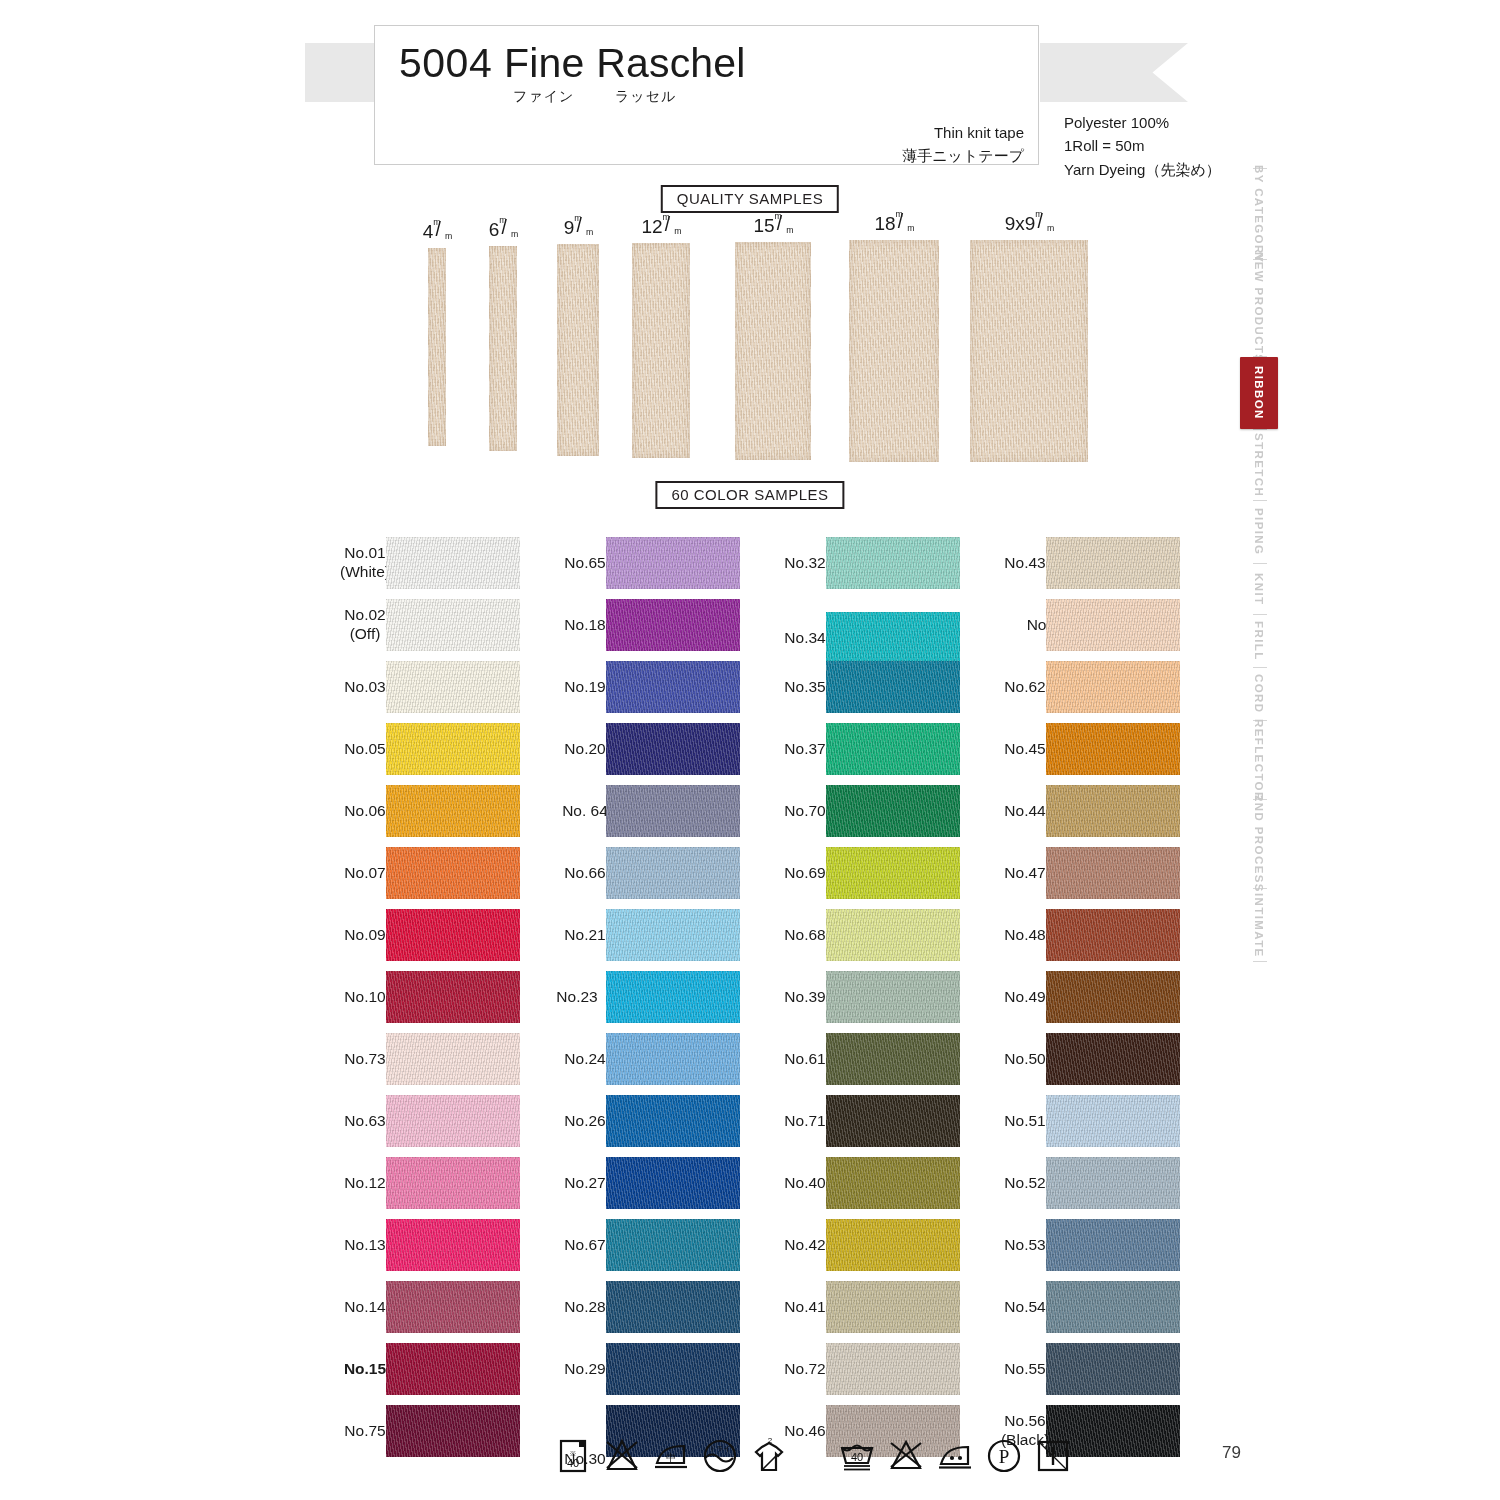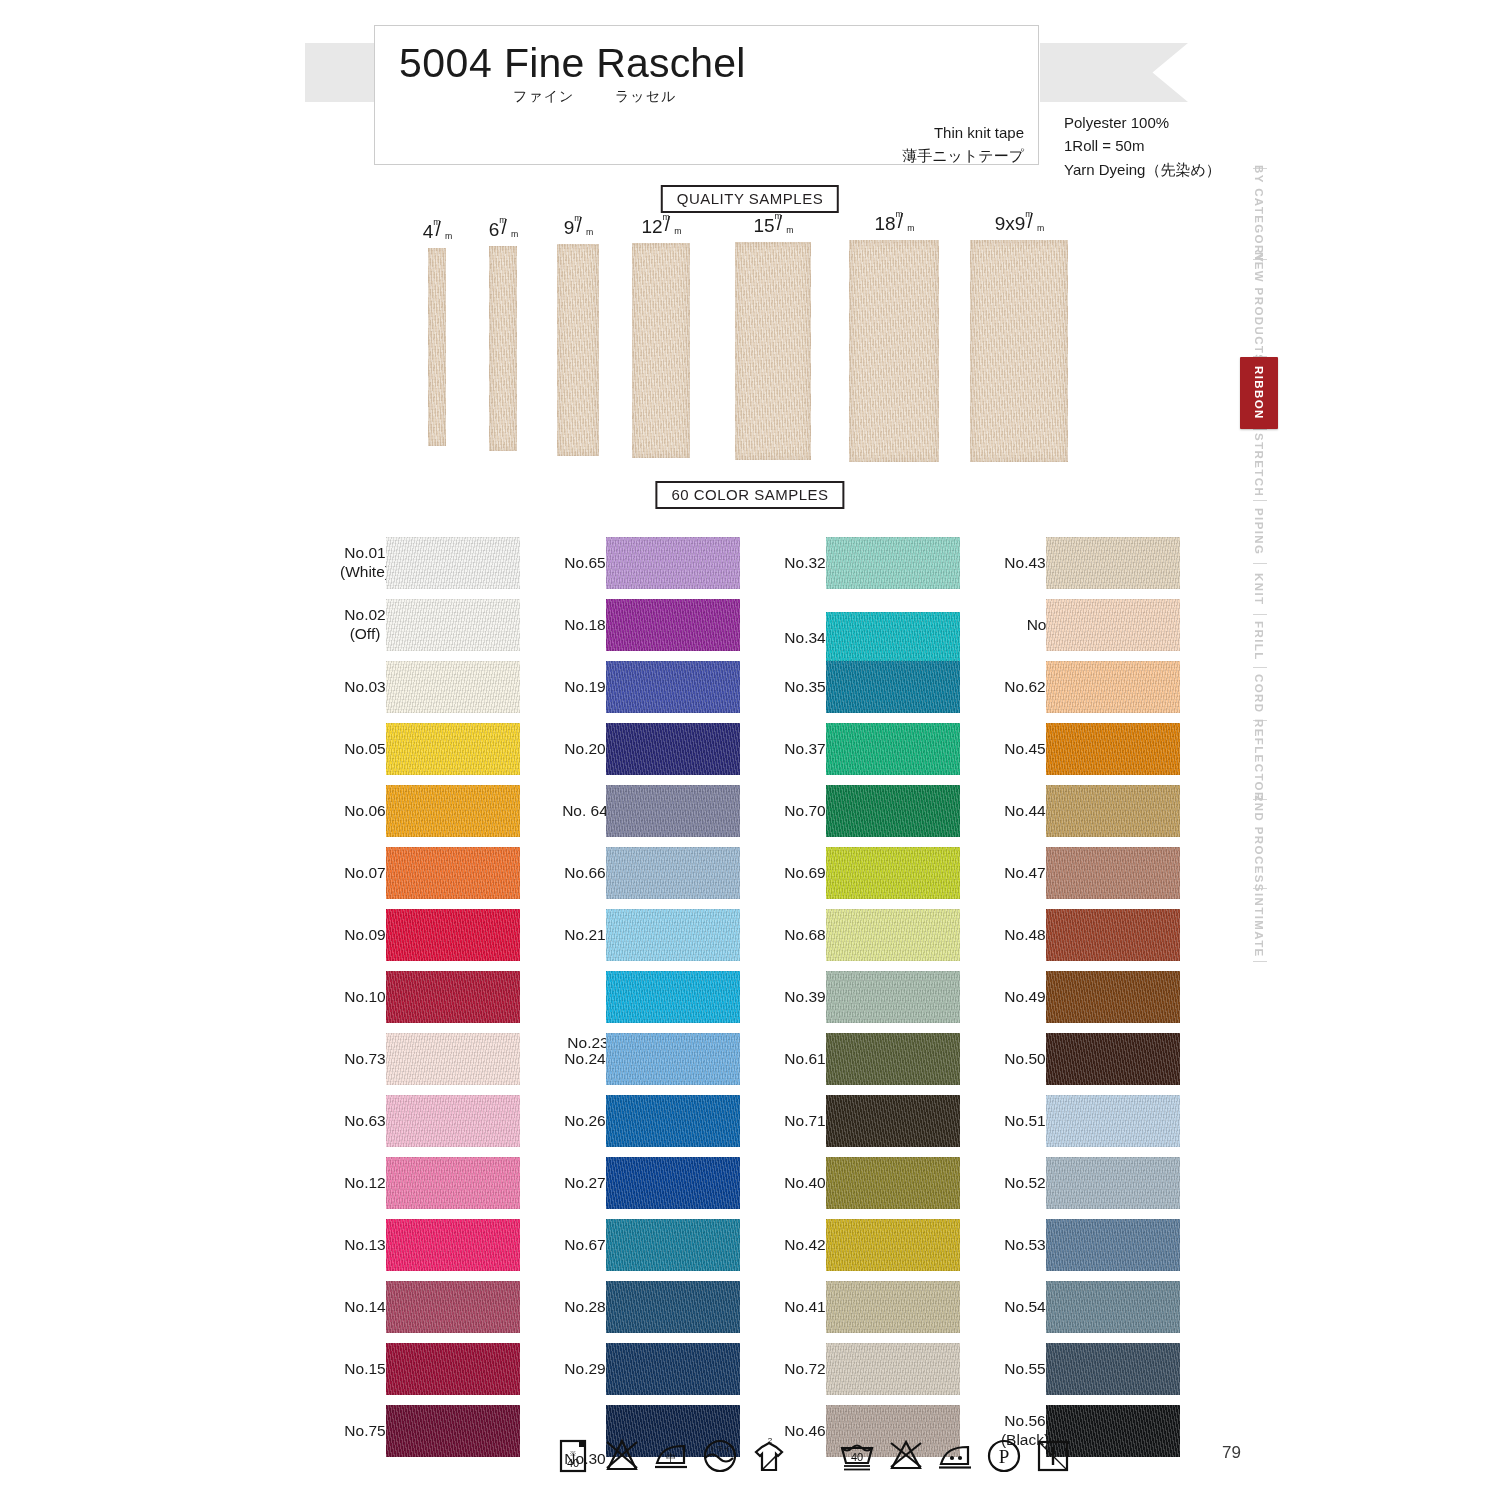--- a/index.html
+++ b/index.html
@@ -168,21 +168,21 @@
         <div class="tape" style="background-color: rgb(229, 211, 189);"></div>
       </div>
       <div class="qs-item" style="left: 735px; top: 242px; width: 76px; height: 218px;">
         <div class="qs-caption"><span>15</span><span class="mm"><span class="mm-top">m</span><span class="mm-slash">/</span><span class="mm-bot">m</span></span></div>
         <div class="tape" style="background-color: rgb(229, 211, 189);"></div>
       </div>
       <div class="qs-item" style="left: 849px; top: 240px; width: 90px; height: 222px;">
         <div class="qs-caption"><span>18</span><span class="mm"><span class="mm-top">m</span><span class="mm-slash">/</span><span class="mm-bot">m</span></span></div>
         <div class="tape" style="background-color: rgb(229, 211, 189);"></div>
       </div>
-      <div class="qs-item" style="left: 970px; top: 240px; width: 98px; height: 222px;">
+      <div class="qs-item" style="left: 970px; top: 240px; width: 118px; height: 222px;">
         <div class="qs-caption"><span>9x9</span><span class="mm"><span class="mm-top">m</span><span class="mm-slash">/</span><span class="mm-bot">m</span></span></div>
         <div class="tape" style="background-color: rgb(229, 211, 189);"></div>
       </div>
     </div>
 </div>
 
 <div id="color-section">
   <div class="section-label" id="colors-label">60 COLOR SAMPLES</div>
   <div id="color-columns">
       <div class="color-col" style="left: 322px; width: 198px; height: 930px;">
@@ -233,21 +233,21 @@
           <div class="swatch" style="left: 64px; width: 134px; background-color: rgb(239, 127, 176);"></div>
         </div>
         <div class="color-row" style="top: 682px;">
           <div class="lbl" style="width: 86px; right: 112px;">No.13</div>
           <div class="swatch" style="left: 64px; width: 134px; background-color: rgb(242, 36, 111);"></div>
         </div>
         <div class="color-row" style="top: 744px;">
           <div class="lbl" style="width: 86px; right: 112px;">No.14</div>
           <div class="swatch" style="left: 64px; width: 134px; background-color: rgb(169, 72, 100);"></div>
         </div>
-        <div class="color-row" style="top: 806px;">
+        <div class="color-row" style="top: 806px; font-weight: bold;">
           <div class="lbl" style="width: 86px; right: 112px;">No.15</div>
           <div class="swatch" style="left: 64px; width: 134px; background-color: rgb(155, 17, 57);"></div>
         </div>
         <div class="color-row" style="top: 868px;">
           <div class="lbl" style="width: 86px; right: 112px;">No.75</div>
           <div class="swatch" style="left: 64px; width: 134px; background-color: rgb(108, 17, 53);"></div>
         </div>
       </div>
       <div class="color-col" style="left: 542px; width: 198px; height: 930px;">
         <div class="color-row" style="top: 0px;">
@@ -272,21 +272,21 @@
         </div>
         <div class="color-row" style="top: 310px;">
           <div class="lbl" style="width: 86px; right: 112px;">No.66</div>
           <div class="swatch" style="left: 64px; width: 134px; background-color: rgb(159, 188, 212);"></div>
         </div>
         <div class="color-row" style="top: 372px;">
           <div class="lbl" style="width: 86px; right: 112px;">No.21</div>
           <div class="swatch" style="left: 64px; width: 134px; background-color: rgb(147, 212, 239);"></div>
         </div>
         <div class="color-row" style="top: 434px;">
-          <div class="lbl" style="width: 86px; right: 109px; margin-top: 46px;">No.23</div>
+          <div class="lbl" style="width: 86px; right: 120px;">No.23</div>
           <div class="swatch" style="left: 64px; width: 134px; background-color: rgb(20, 178, 224);"></div>
         </div>
         <div class="color-row" style="top: 496px;">
           <div class="lbl" style="width: 86px; right: 112px;">No.24</div>
           <div class="swatch" style="left: 64px; width: 134px; background-color: rgb(114, 178, 227);"></div>
         </div>
         <div class="color-row" style="top: 558px;">
           <div class="lbl" style="width: 86px; right: 112px;">No.26</div>
           <div class="swatch" style="left: 64px; width: 134px; background-color: rgb(11, 101, 173);"></div>
         </div>

